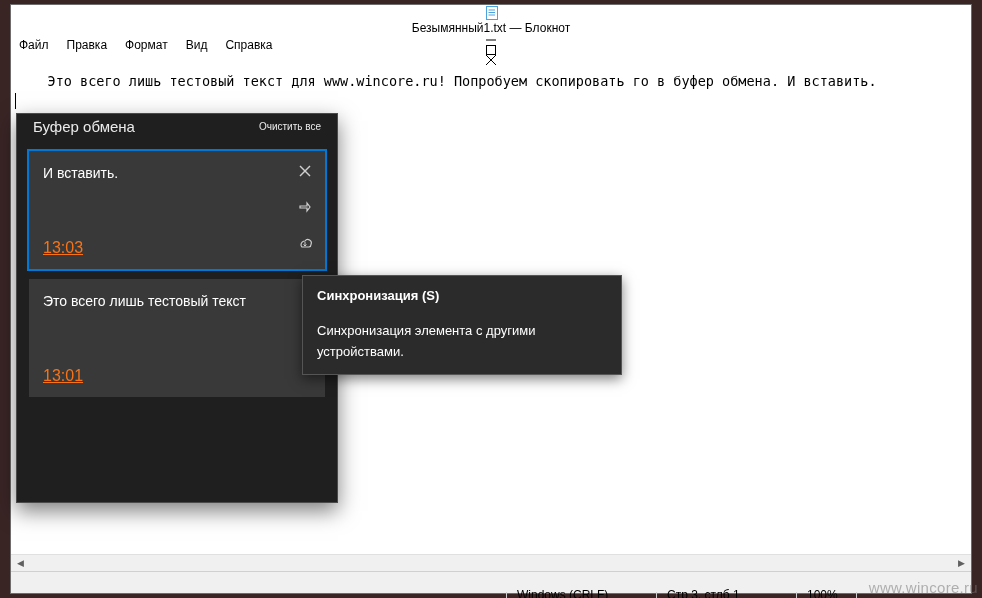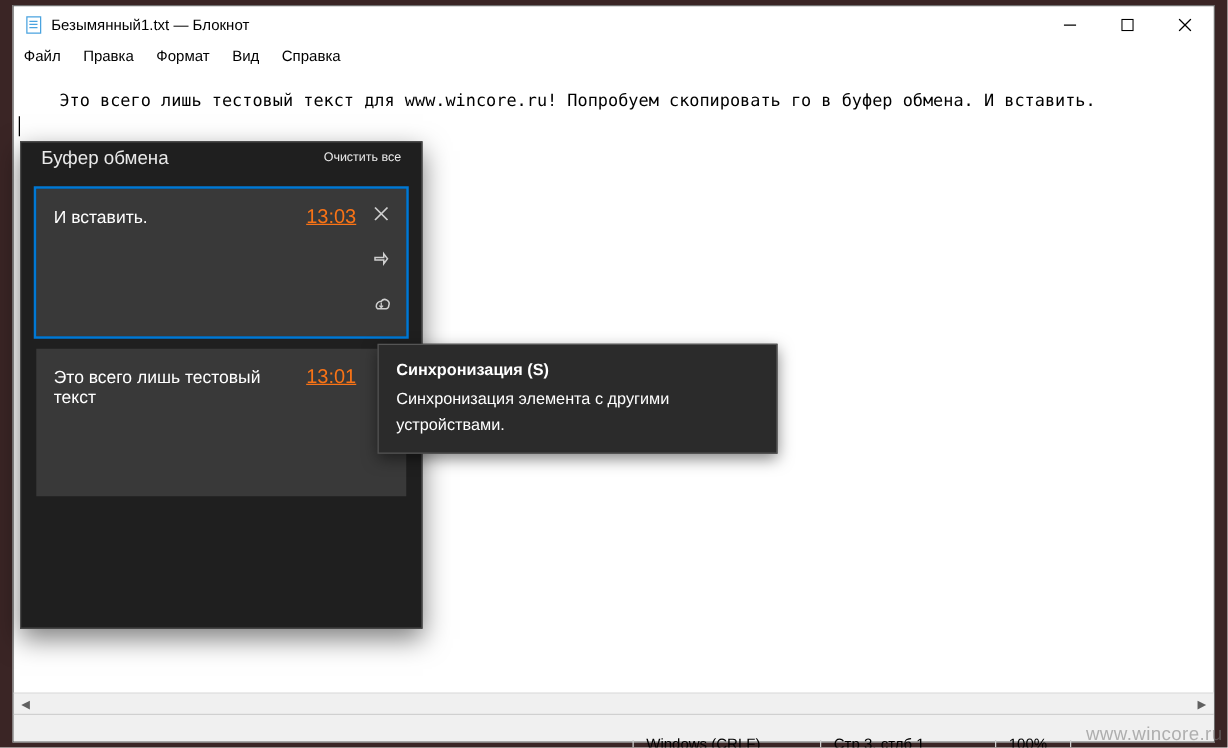--- a/index.html
+++ b/index.html
@@ -19,20 +19,21 @@
     border: 1px solid #6d6d6d;
     display: flex;
     flex-direction: column;
   }
   .titlebar {
     height: 30px;
     display: flex;
     align-items: center;
     font-size: 12px;
     color: #000;
+    flex-direction: column;
   }
   .titlebar .icon {
     width: 16px; height: 16px;
     margin: 0 6px 0 8px;
     display: flex; align-items: center; justify-content: center;
   }
   .titlebar .title { flex: 0 0 auto; }
   .title-spacer { flex: 1; }
   .winbtn {
     width: 46px; height: 30px;
@@ -114,20 +115,21 @@
   }
   .flyout-header .h-title { font-size: 15px; color: #eaeaea; }
   .flyout-header .h-clear { font-size: 10px; color: #eaeaea; }
   .clip-item {
     margin: 4px 12px 10px 12px;
     background: #393939;
     position: relative;
     padding: 14px 40px 12px 14px;
     min-height: 118px;
     display: flex;
+    flex-direction: column;
     justify-content: space-between;
   }
   .clip-item.selected {
     outline: 2px solid #0078d4;
     outline-offset: 0;
   }
   .clip-text { font-size: 14px; color: #fff; }
   .clip-time { font-size: 16px; color: #f97316; text-decoration: underline; }
   .clip-actions {
     position: absolute;
@@ -149,21 +151,21 @@
     left: 302px; top: 275px;
     background: #2b2b2b;
     border: 1px solid #555;
     color: #fff;
     padding: 10px 14px 12px 14px;
     font-size: 13px;
     line-height: 1.6;
     max-width: 320px;
     box-shadow: 0 4px 12px rgba(0,0,0,.5);
   }
-  .tooltip .tt-title { font-weight: 600; margin-bottom: 2px; }
+  .tooltip .tt-title { font-weight: 600; margin-bottom: 14px; }
 
   .watermark {
     position: absolute;
     right: 4px; bottom: 2px;
     font-size: 15px;
     color: rgba(120,120,120,.55);
     letter-spacing: .3px;
     pointer-events: none;
     font-family: "Segoe UI", sans-serif;
   }

